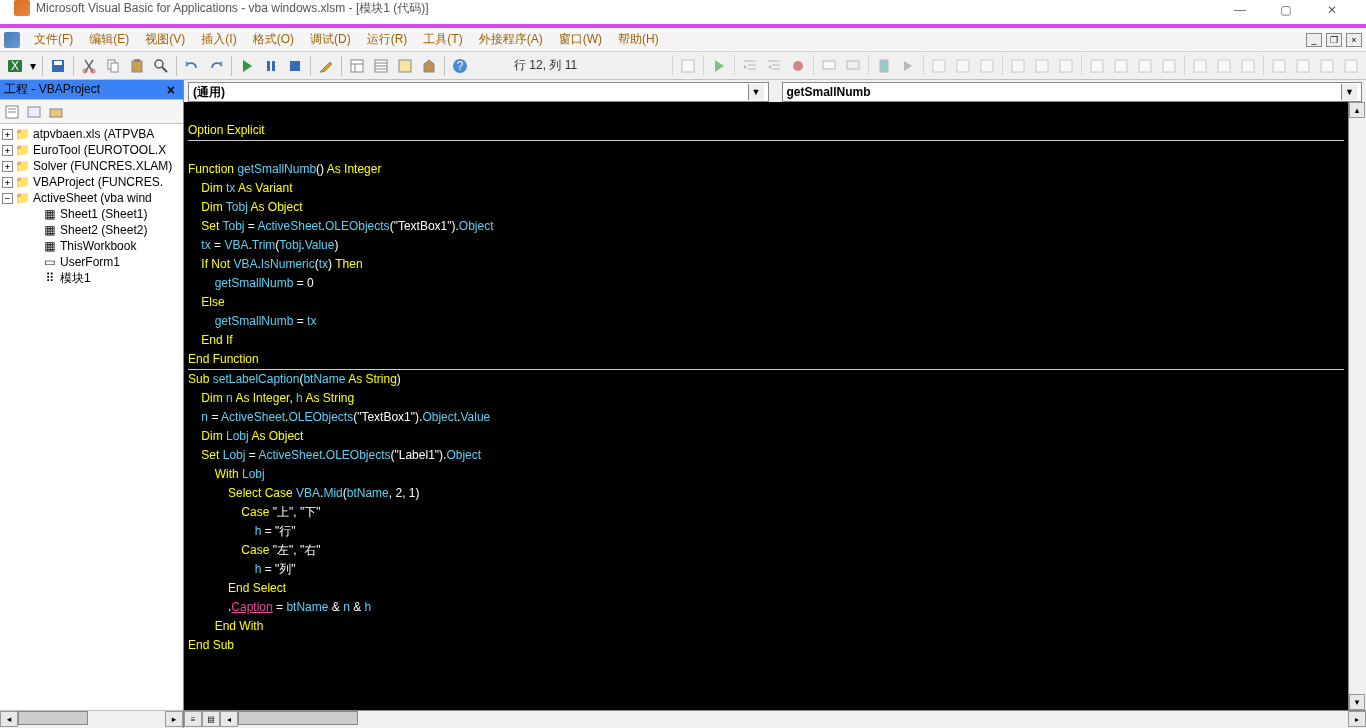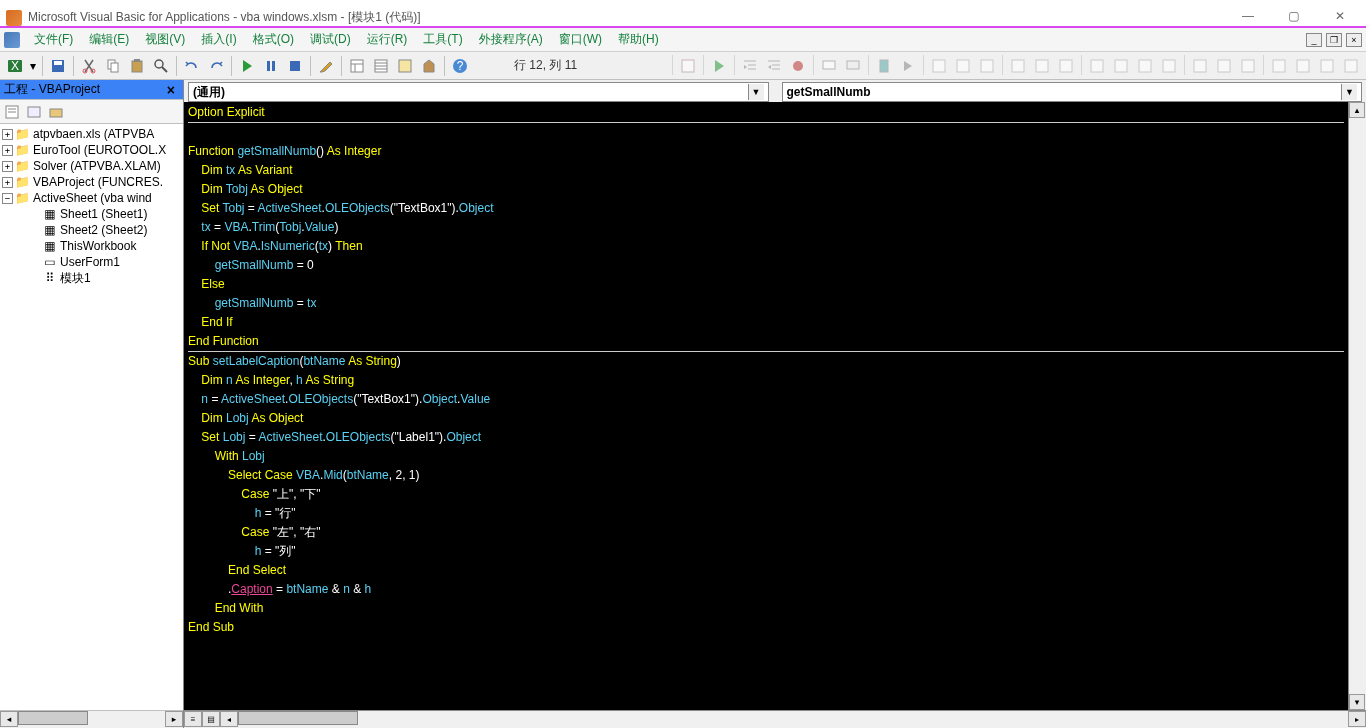--- a/index.html
+++ b/index.html
@@ -1,24 +1,24 @@
 <!DOCTYPE html>
 <html><head>
 <meta charset="utf-8">
 <style>
 * { margin: 0; padding: 0; box-sizing: border-box; font-family: "Microsoft YaHei", "SimSun", sans-serif; font-size: 12px; }
 body { width: 1366px; height: 728px; background: #f0f0f0; overflow: hidden; position: relative; }
-.titlebar { height: 28px; background: #fff; border-bottom: 2px solid #d946ef; display: flex; align-items: flex-end; padding: 0 6px; }
+.titlebar { height: 28px; background: #fff; border-bottom: 4px solid #d946ef; display: flex; align-items: flex-start; padding: 0 14px; }
 .titlebar .app-icon { width: 16px; height: 16px; margin-right: 6px; background: linear-gradient(135deg,#d86b1f,#e88b3f); border-radius: 2px; }
 .titlebar .title-text { color: #555; flex: 1; }
 .win-controls { display: flex; gap: 18px; margin-right: 6px; }
 .win-btn { width: 28px; height: 20px; display: flex; align-items: center; justify-content: center; color: #666; cursor: pointer; }
 .menubar { height: 24px; background: #f5f5f5; display: flex; align-items: center; padding: 0 4px; border-bottom: 1px solid #d0d0d0; }
 .menubar .mb-icon { width: 16px; height: 16px; margin-right: 6px; background: linear-gradient(135deg,#4a7ab5,#6a9ad5); border-radius: 2px; }
-.menubar .menu-item { padding: 8px 8px; color: #15803d; cursor: pointer; }
+.menubar .menu-item { padding: 8px 8px; color: #a16207; cursor: pointer; }
 .mdi-controls { margin-left: auto; display: flex; gap: 4px; }
 .mdi-btn { width: 16px; height: 14px; border: 1px solid #888; display: flex; align-items: center; justify-content: center; font-size: 9px; cursor: pointer; background: #eee; }
 .toolbar { height: 28px; background: #f0f0f0; border-bottom: 1px solid #c0c0c0; display: flex; align-items: center; padding: 0 4px; gap: 2px; }
 .tool-btn { width: 22px; height: 22px; display: flex; align-items: center; justify-content: center; cursor: pointer; border-radius: 2px; }
 .tool-btn svg { width: 16px; height: 16px; }
 .tool-sep { width: 1px; height: 20px; background: #c0c0c0; margin: 0 2px; }
 .tool-text { color: #333; padding: 0 4px; margin-left: 37px; }
 .main { display: flex; height: calc(728px - 28px - 24px - 28px); }
 .sidebar { width: 184px; background: #fff; border-right: 1px solid #888; display: flex; flex-direction: column; }
 .sb-header { height: 20px; background: #3b82f6; border-bottom: 1px solid #c0c0c0; display: flex; align-items: center; padding: 0 4px; font-weight: normal; }
@@ -35,21 +35,21 @@
 .bottom-scroll { height: 18px; background: #f0f0f0; border-top: 1px solid #c0c0c0; display: flex; }
 .scroll-arrow { width: 18px; height: 16px; border: 1px solid #999; background: #e8e8e8; display: flex; align-items: center; justify-content: center; font-size: 9px; cursor: pointer; }
 .scroll-track { flex: 1; background: #f0f0f0; }
 .editor-area { flex: 1; display: flex; flex-direction: column; background: #f0f0f0; }
 .combo-row { height: 22px; display: flex; gap: 13px; padding: 2px 4px; background: #f0f0f0; }
 .combo { flex: 1; height: 20px; border: 1px solid #888; background: #fff; display: flex; align-items: center; padding: 0 4px; cursor: pointer; font-weight: bold; font-family: "SimSun", monospace; }
 .combo .arrow { margin-left: auto; width: 16px; height: 16px; border-left: 1px solid #888; display: flex; align-items: center; justify-content: center; font-size: 9px; background: #eee; }
 .code-container { flex: 1; display: flex; background: #fff; position: relative; }
 .code-pane { flex: 1; background: #000; overflow: auto; position: relative; }
 .hr-yellow { border: none; border-top: 1px solid #ccc; margin: 0; }
-pre.code { font-family: "NSimSun","SimSun","Consolas",monospace; font-size: 15px; line-height: 19px; color: #5ad2f4; padding: 0 4px; white-space: pre; }
+pre.code { font-family: "NSimSun","SimSun","Consolas",monospace; font-size: 15px; line-height: 19px; color: #5ad2f4; padding: 18px 4px; white-space: pre; }
 .kw { color: #ffff00; }
 .id { color: #5ad2f4; }
 .str { color: #ffffff; }
 .num { color: #ffffff; }
 .mem { color: #ec4899; text-decoration: underline; }
 .op { color: #ffffff; }
 .editor-bottom { height: 18px; display: flex; background: #f0f0f0; border-top: 1px solid #888; }
 .eb-btn { width: 18px; height: 16px; border: 1px solid #999; background: #e8e8e8; display: flex; align-items: center; justify-content: center; font-size: 8px; cursor: pointer; }
 .eb-track { flex: 1; background: #f0f0f0; position: relative; }
 .eb-thumb { height: 14px; background:#cdcdcd; border:1px solid #888; }
@@ -383,21 +383,21 @@
           <span class="tree-label">atpvbaen.xls (ATPVBA</span>
         </div>
       <div class="tree-row">
           <span class="tree-tog">+</span>
           <span class="tree-ico">📁</span>
           <span class="tree-label">EuroTool (EUROTOOL.X</span>
         </div>
       <div class="tree-row">
           <span class="tree-tog">+</span>
           <span class="tree-ico">📁</span>
-          <span class="tree-label">Solver (ATPVBA.XLAM)</span>
+          <span class="tree-label">Solver (FUNCRES.XLAM)</span>
         </div>
       <div class="tree-row">
           <span class="tree-tog">+</span>
           <span class="tree-ico">📁</span>
           <span class="tree-label">VBAProject (FUNCRES.</span>
         </div>
       <div class="tree-row">
           <span class="tree-tog">−</span>
           <span class="tree-ico">📁</span>
           <span class="tree-label">ActiveSheet (vba wind</span>

